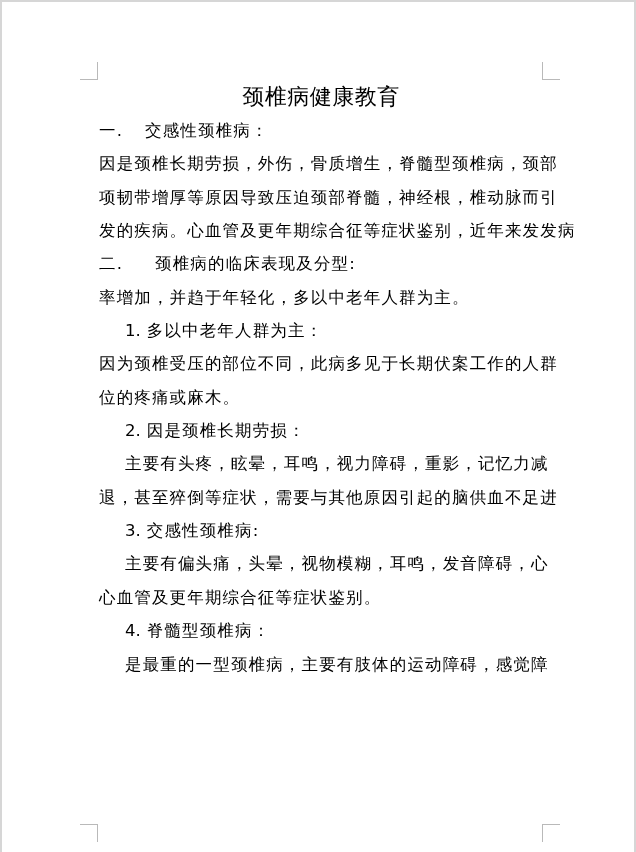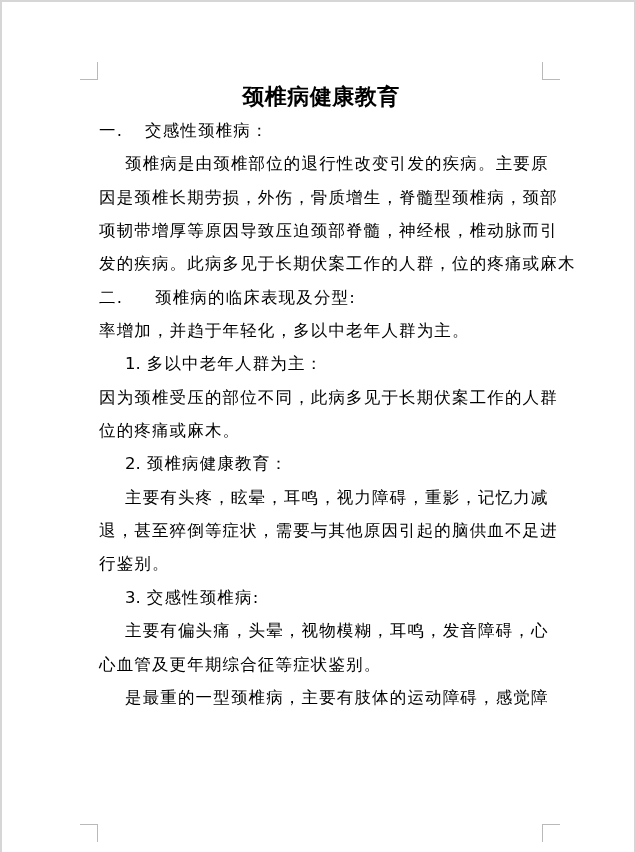--- a/index.html
+++ b/index.html
@@ -47,21 +47,21 @@
       top: 78px;
       width: 444px;
     }
     .title {
       text-align: center;
       font-size: 22px;
       line-height: 34px;
       height: 34px;
       letter-spacing: 0.5px;
       margin: 0 0 0 0;
-      font-weight: bold;
+      font-weight: normal;
     }
     .line {
       font-size: 16.5px;
       line-height: 33.35px;
       height: 33.35px;
       white-space: nowrap;
       letter-spacing: 1.15px;
       overflow: visible;
     }
     .indent { padding-left: 26px; }
@@ -78,44 +78,45 @@
   <div class="corner tr"></div>
   <div class="corner bl"></div>
   <div class="corner br"></div>
 
   <div class="content">
     <div class="title">颈椎病健康教育</div>
 
     <div class="line">
       <span class="heading-num">一.</span><span class="h1-sep"></span><span>交感性颈椎病：</span>
     </div>
-    <div class="line indent">颈椎病是由颈椎部位的退行性改变引发的疾病。主要原</div>
     <div class="line">因是颈椎长期劳损，外伤，骨质增生，脊髓型颈椎病，颈部</div>
     <div class="line">项韧带增厚等原因导致压迫颈部脊髓，神经根，椎动脉而引</div>
-    <div class="line">发的疾病。此病多见于长期伏案工作的人群，位的疼痛或麻木</div>
+    <div class="line">发的疾病。心血管及更年期综合征等症状鉴别，近年来发发病</div>
     <div class="line">
       <span class="heading-num">二.</span><span class="h2-sep"></span><span>颈椎病的临床表现及分型:</span>
     </div>
 
     <div class="line">率增加，并趋于年轻化，多以中老年人群为主。</div>
 
     <div class="line indent">
       <span class="sub-num">1.</span><span>多以中老年人群为主：</span>
     </div>
     <div class="line">因为颈椎受压的部位不同，此病多见于长期伏案工作的人群</div>
     <div class="line">位的疼痛或麻木。</div>
 
     <div class="line indent">
-      <span class="sub-num">2.</span><span>颈椎病健康教育：</span>
+      <span class="sub-num">2.</span><span>因是颈椎长期劳损：</span>
     </div>
     <div class="line indent">主要有头疼，眩晕，耳鸣，视力障碍，重影，记忆力减</div>
     <div class="line">退，甚至猝倒等症状，需要与其他原因引起的脑供血不足进</div>
-    <div class="line">行鉴别。</div>
 
     <div class="line indent">
       <span class="sub-num">3.</span><span>交感性颈椎病:</span>
     </div>
     <div class="line indent">主要有偏头痛，头晕，视物模糊，耳鸣，发音障碍，心</div>
     <div class="line">心血管及更年期综合征等症状鉴别。</div>
 
+    <div class="line indent">
+      <span class="sub-num">4.</span><span>脊髓型颈椎病：</span>
+    </div>
     <div class="line indent">是最重的一型颈椎病，主要有肢体的运动障碍，感觉障</div>
   </div>
 </div>
 
 </body></html>

